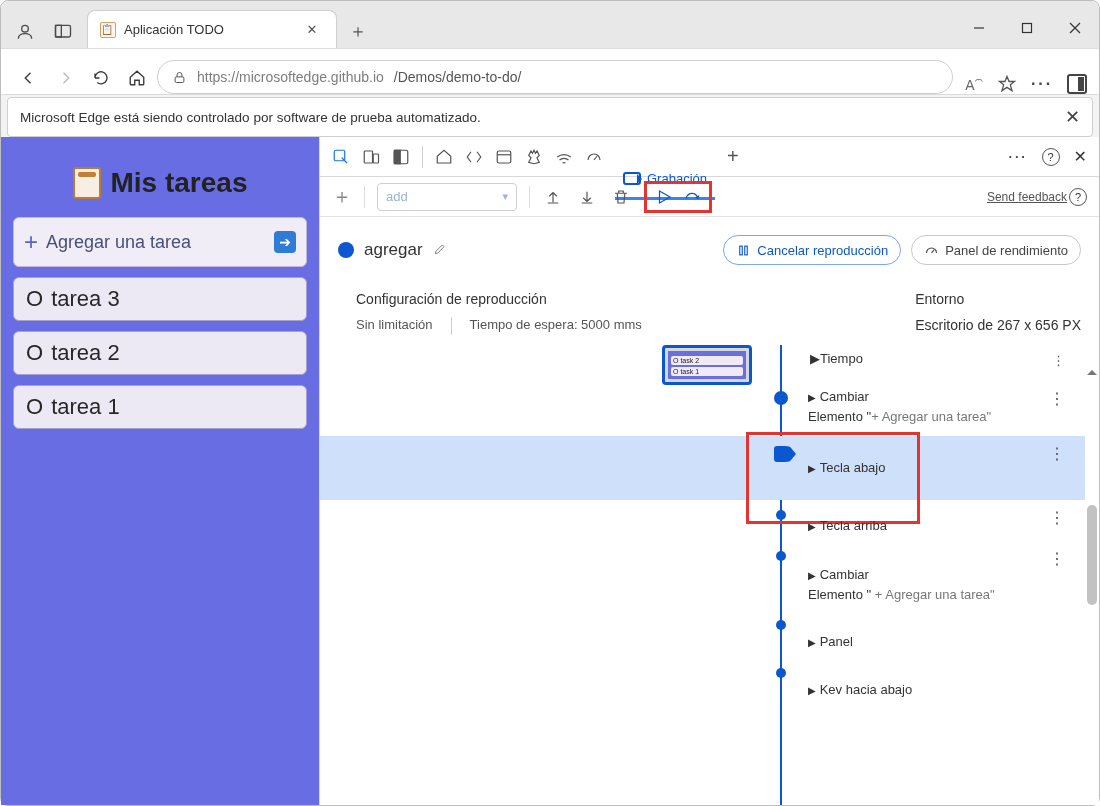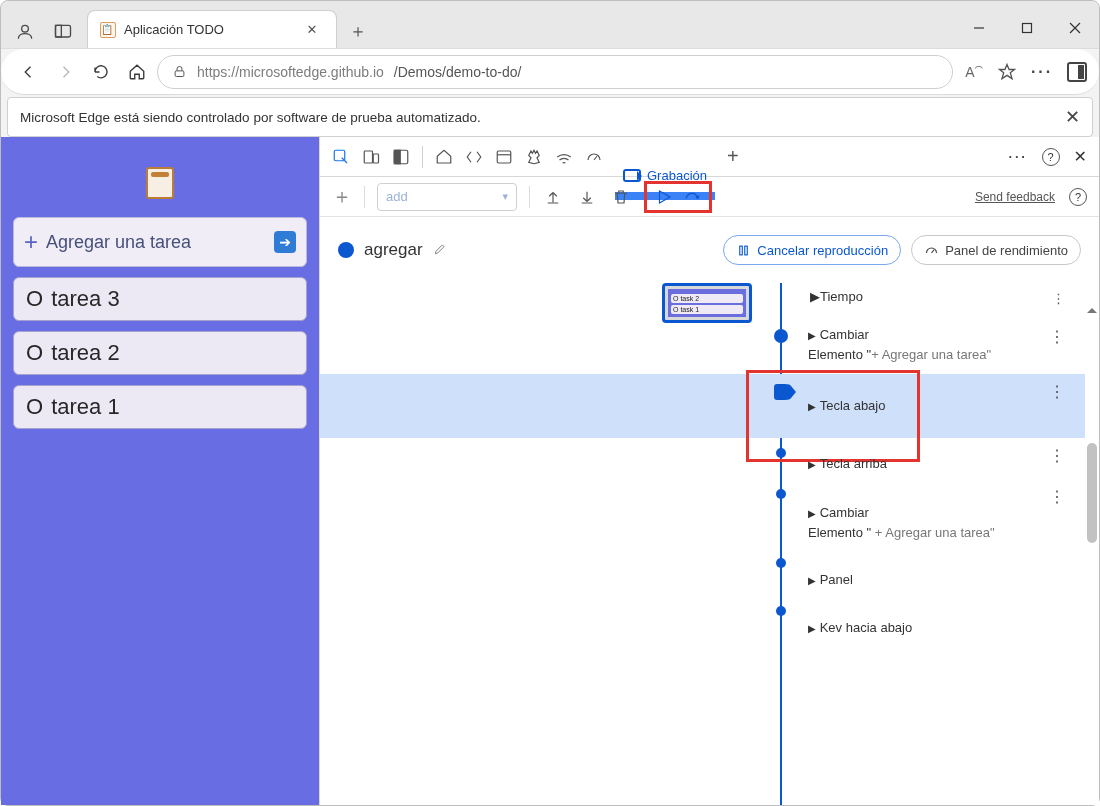--- a/index.html
+++ b/index.html
@@ -11,21 +11,21 @@
   .tb-icon{width:20px;height:20px;stroke:#4a4a4a;fill:none;stroke-width:1.6;}
   .tabstrip{display:flex;align-items:flex-end;gap:4px;flex:1;padding-left:6px;}
   .tab{height:38px;display:flex;align-items:center;gap:8px;background:#fff;border:1px solid #cfcfcf;border-bottom:none;border-top-left-radius:8px;border-top-right-radius:8px;padding:0 12px;min-width:250px;font-size:13px;color:#333;}
   .tab .fav{width:16px;height:16px;border:1px solid #e29b5a;border-radius:2px;background:#fff6ee;display:flex;align-items:center;justify-content:center;font-size:10px;color:#c76a2a;}
   .tab .close{margin-left:auto;width:24px;height:24px;display:flex;align-items:center;justify-content:center;color:#555;border-radius:4px;}
   .newtab{width:34px;height:34px;display:flex;align-items:center;justify-content:center;color:#555;font-size:18px;}
   .winbtns{display:flex;margin-left:auto;}
   .winbtn{width:48px;height:40px;display:flex;align-items:center;justify-content:center;color:#333;}
   .winbtn svg{width:12px;height:12px;stroke:#333;stroke-width:1.2;fill:none;}
   
-  .addrbar{height:46px;background:#fff;border-bottom:1px solid #dcdcdc;display:flex;align-items:center;gap:4px;padding:0 12px;border-radius:23px;}
+  .addrbar{height:46px;background:#fff;border-bottom:1px solid #dcdcdc;display:flex;align-items:flex-end;gap:4px;padding:0 12px;}
   .navbtn{width:32px;height:32px;display:flex;align-items:center;justify-content:center;border-radius:4px;}
   .navbtn svg{width:18px;height:18px;stroke:#3a3a3a;fill:none;stroke-width:1.8;}
   .navbtn.disabled svg{stroke:#b8b8b8;}
   .urlbox{flex:1;height:34px;border:1px solid #cfcfcf;border-radius:17px;display:flex;align-items:center;padding:0 14px;gap:10px;font-size:14px;color:#555;}
   .urlbox .lock{width:15px;height:15px;stroke:#555;fill:none;stroke-width:1.6;}
   .url-dim{color:#7d7d7d;}
   .addr-right{display:flex;align-items:center;gap:14px;margin-left:8px;}
   .addr-right .ic{width:20px;height:20px;stroke:#555;fill:none;stroke-width:1.6;}
   .dots3{letter-spacing:2px;font-weight:700;color:#444;}
   .dockicon{width:20px;height:20px;border:2px solid #444;border-radius:3px;position:relative;}
@@ -47,35 +47,35 @@
   .addrow .go{margin-left:auto;width:22px;height:22px;background:#2e7cd6;border-radius:4px;display:flex;align-items:center;justify-content:center;color:#fff;font-size:14px;}
   .pending{margin-top:20px;text-align:center;font-size:15px;color:#2c2c2c;}
   .taskrow{margin-top:10px;height:44px;background:#ece9f5;border:1px solid #a6a2ce;border-radius:6px;display:flex;align-items:center;gap:8px;padding:0 12px;font-size:22px;color:#272727;}
   
   .devtools{flex:1;display:flex;flex-direction:column;border-left:1px solid #d8d8d8;font-size:13px;color:#333;}
   .dt-tabs{height:40px;display:flex;align-items:center;gap:12px;padding:0 12px;border-bottom:1px solid #d8d8d8;}
   .dt-tabs .ic{width:18px;height:18px;stroke:#555;fill:none;stroke-width:1.6;}
   .dt-tabs .ic.blue{stroke:#1a73e8;}
   .dt-sep{width:1px;height:22px;background:#d0d0d0;}
   .dt-tab{display:flex;align-items:center;gap:6px;padding:0 8px;height:40px;}
-  .dt-tab.active{color:#0b57d0;border-bottom:8px solid #3b82f6;margin-top:46px;}
+  .dt-tab.active{color:#0b57d0;border-bottom:3px solid #3b82f6;margin-top:46px;}
   .dt-tab .camicon{width:18px;height:13px;border:2px solid currentColor;border-radius:3px;position:relative;}
   .dt-tab .camicon::after{content:"";position:absolute;right:-8px;top:0;border:5px solid transparent;border-left-color:currentColor;}
   .dt-right{margin-left:auto;display:flex;align-items:center;gap:14px;}
   
   .rec-bar{height:40px;display:flex;align-items:center;gap:12px;padding:0 12px;border-bottom:1px solid #e3e3e3;}
   .rec-bar .plusbtn{color:#888;font-size:20px;}
   .rec-bar .sep{width:1px;height:22px;background:#dcdcdc;}
   .recname{flex:0 0 140px;height:28px;border:1px solid #d0d0d0;border-radius:4px;display:flex;align-items:center;padding:0 8px;color:#9bb4d6;font-size:13px;justify-content:space-between;}
   .recname .chev{font-size:11px;color:#9bb4d6;}
   .iconbtn{width:22px;height:22px;display:flex;align-items:center;justify-content:center;}
   .iconbtn svg{width:18px;height:18px;stroke:#555;fill:none;stroke-width:1.6;}
   .redbox{border:3px solid #e3342f;padding:2px 6px;display:flex;gap:6px;align-items:center;}
   .redbox svg{stroke:#0b57d0;}
-  .rec-right{margin-left:auto;display:flex;align-items:center;gap:14px;}
+  .rec-right{margin-left:auto;display:flex;align-items:center;gap:2px;}
   .feedback{font-size:12px;text-decoration:underline;color:#555;}
   .helpcircle{width:18px;height:18px;border:1.6px solid #555;border-radius:50%;display:flex;align-items:center;justify-content:center;font-size:11px;}
   
   .rec-head{display:flex;align-items:center;gap:10px;padding:18px 18px 8px 18px;}
   .rec-head .dot{width:16px;height:16px;background:#0b57d0;border-radius:50%;}
   .rec-head .name{font-size:17px;}
   .rec-head .pencil svg{width:14px;height:14px;stroke:#777;fill:none;stroke-width:1.6;}
   .rec-head .spacer{flex:1;}
   .pill{height:30px;border:1px solid #c8c8c8;border-radius:16px;display:flex;align-items:center;padding:0 12px;gap:6px;font-size:13px;color:#444;}
   .pill.blue{border-color:#7aa7ef;color:#0b57d0;}
@@ -197,20 +197,21 @@
     <span>Microsoft Edge está siendo controlado por software de prueba automatizado.</span>
     <span class="x">✕</span>
   </div>
 
   <div class="content">
 
     <div class="app">
       <div class="app-inner">
         <div class="app-title">
           <span class="tfav"></span>
+          <span>Mis tareas</span>
         </div>
         <div class="addrow">
           <span class="plus">+</span>
           <span>Agregar una tarea</span>
           <span class="go">➔</span>
         </div>
         <div class="taskrow">
             <span>O</span>
             <span>tarea 3</span>
           </div>
@@ -330,20 +331,34 @@
         </div>
         <div class="pill">
           <svg viewBox="0 0 24 24">
               <path d="M4 16a8 8 0 1 1 16 0"></path>
               <path d="M12 16l4-5"></path>
             </svg>
           <span>Panel de rendimiento</span>
         </div>
       </div>
 
+      <div class="settings">
+        <div class="col">
+          <span class="hdr">Configuración de reproducción</span>
+          <div class="vals">
+            <span>Sin limitación</span>
+            <span class="vsplit"></span>
+            <span>Tiempo de espera: 5000 mms</span>
+          </div>
+        </div>
+        <div class="col right">
+          <span class="hdr">Entorno</span>
+          <span>Escritorio de 267 x 656 PX</span>
+        </div>
+      </div>
 
       <div class="timeline">
         <div class="tl-track">
           <div class="vline"></div>
 
           <div class="thumb">
             <div class="tin">
               <div class="trow">O task 2</div>
               <div class="trow">O task 1</div>
             </div>

